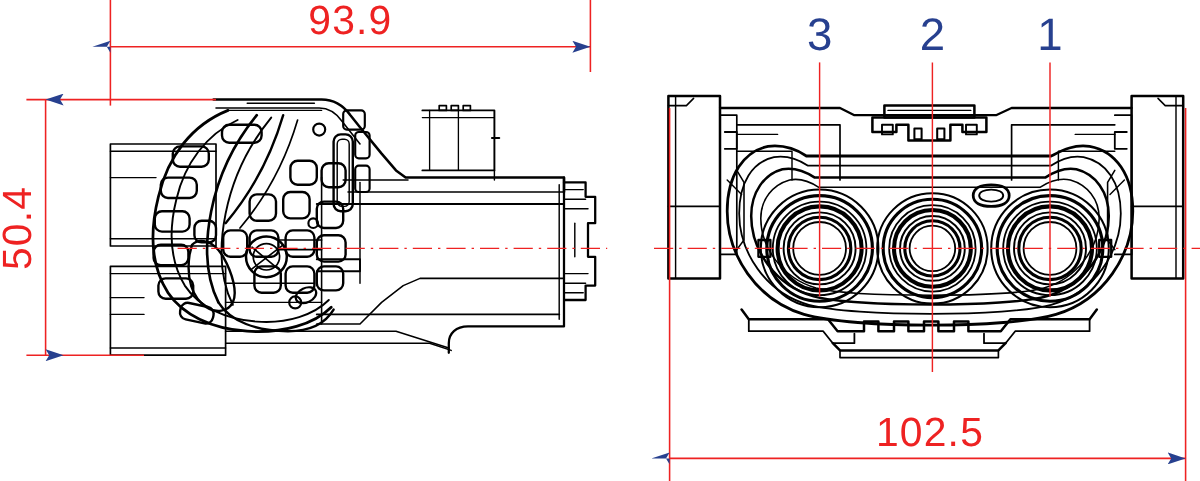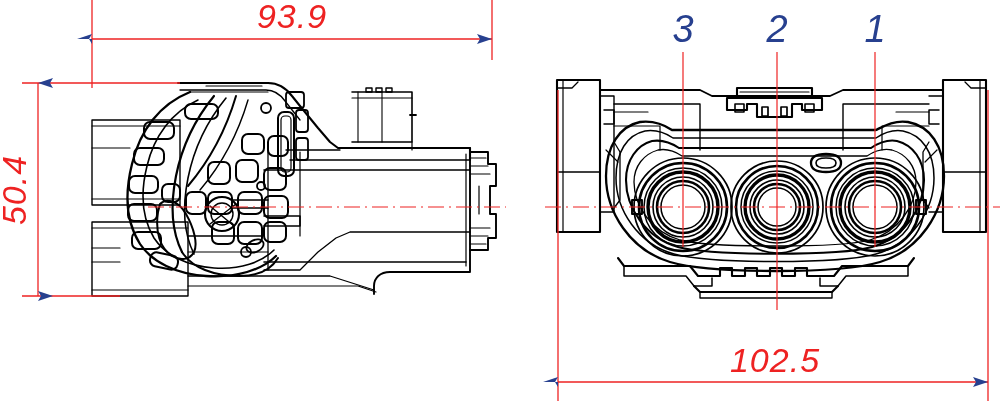--- a/index.html
+++ b/index.html
@@ -9,21 +9,20 @@
   }
   body {
     font-family: "Liberation Sans", sans-serif;
   }
   #drawing-root {
     position: relative;
     width: 1000px;
     height: 401px;
     background: #ffffff;
     overflow: hidden;
-    font-style: italic;
   }
   #drawing-root svg {
     position: absolute;
     top: 0;
     left: 0;
     display: block;
   }
   .dim-text {
     font-family: "Liberation Sans", sans-serif;
     font-size: 34px;

